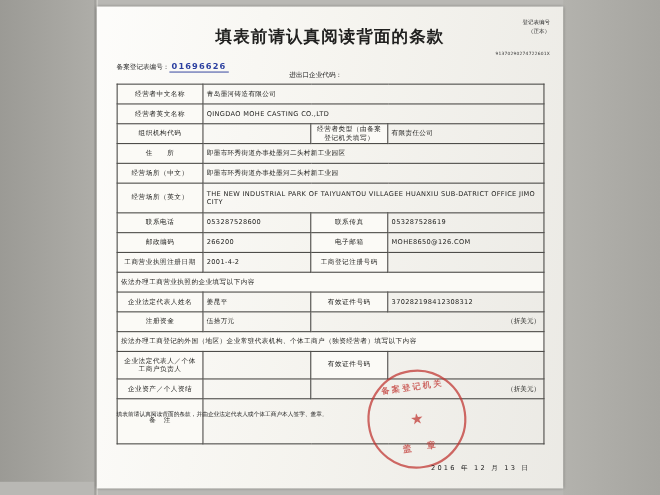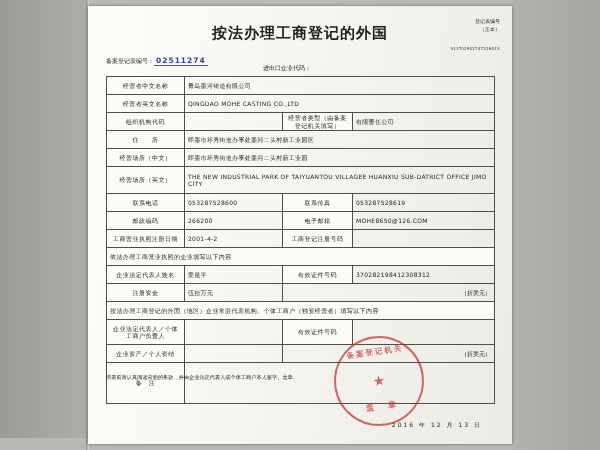--- a/index.html
+++ b/index.html
@@ -133,26 +133,26 @@
 <div class="shadowcol2"></div>
 <div class="edge"></div>
 
 <div id="sheet">
 
   <div class="topright">
     <div>登记表编号</div>
     <div>（正本）</div>
   </div>
 
-  <div class="ttl">按法办理工商登记的外国</div>
+  <div class="ttl">填表前请认真阅读背面的条款</div>
 
   <div class="barcode">91370290274722601X</div>
 
   <div class="regline">
-    <span>备案登记表编号：</span><span class="regno">02511274</span>
+    <span>备案登记表编号：</span><span class="regno">01696626</span>
   </div>
 
   <div class="impline">进出口企业代码：</div>
 
   <table class="main">
     <colgroup>
       <col style="width:78px">
         <col style="width:98px">
         <col style="width:70px">
         <col style="width:142px">

